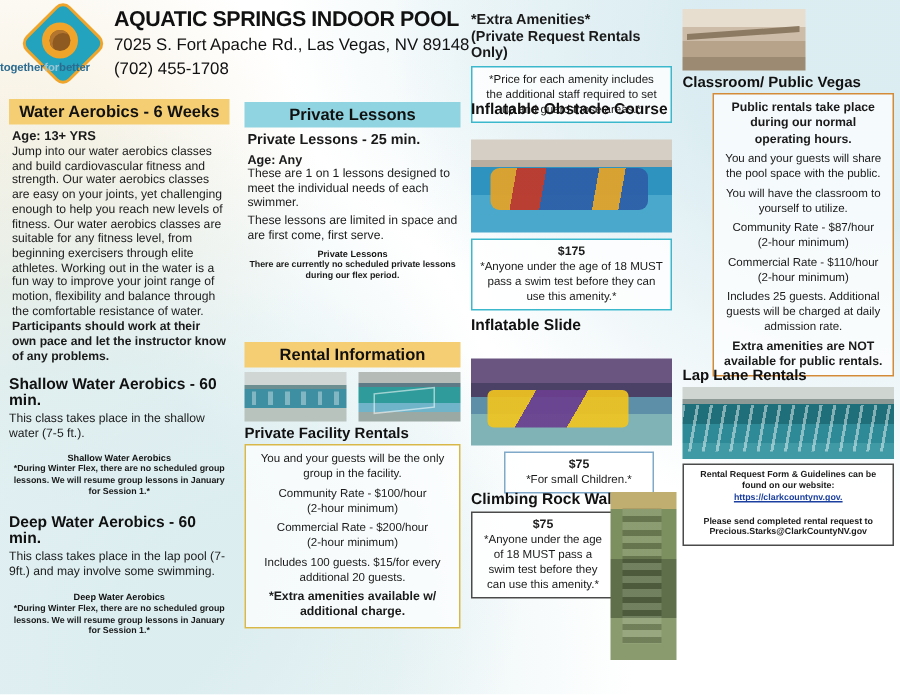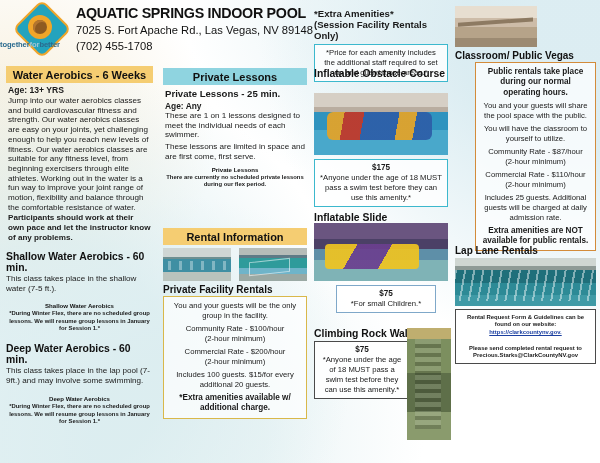--- a/index.html
+++ b/index.html
@@ -194,37 +194,37 @@
         <div class="p ctr amt-s" style="margin-top:-3px;">(2-hour minimum)</div>
         <div class="p ctr amt-s">Includes 100 guests. $15/for every additional 20 guests.</div>
         <div class="p ctr amt">*Extra amenities available w/ additional charge.</div>
       </div>
     </div>
   </div>
 
   <div class="col c3">
     <div style="position:absolute;left:3px;top:8px;width:134px;">
       <div style="font-size:9.6px;font-weight:bold;line-height:1.15;">*Extra Amenities*</div>
-      <div style="font-size:9.6px;font-weight:bold;line-height:1.15;">(Session Facility Rentals Only)</div>
+      <div style="font-size:9.6px;font-weight:bold;line-height:1.15;">(Private Request Rentals Only)</div>
       <div class="boxed-teal ctr" style="margin-top:3px;">
         <div class="amt-s">*Price for each amenity includes the additional staff required to set up and guard those areas.*</div>
       </div>
     </div>
 
     <div style="position:absolute;left:3px;top:68px;width:134px;">
       <div class="sec-h" style="margin:0 0 14px;">Inflatable Obstacle Course</div>
       <div class="photo ph-obst" style="width:134px;height:62px;"></div>
       <div class="boxed-teal ctr" style="margin-top:4px;">
         <div class="amt">$175</div>
         <div class="amt-s">*Anyone under the age of 18 MUST pass a swim test before they can use this amenity.*</div>
       </div>
     </div>
 
     <div style="position:absolute;left:3px;top:212px;width:134px;">
-      <div class="sec-h" style="margin:0 0 0;">Inflatable Slide</div>
+      <div class="sec-h" style="margin:0 0 16px;">Inflatable Slide</div>
       <div class="photo ph-slide" style="width:134px;height:58px;"></div>
       <div class="boxed-blue ctr" style="margin-top:4px;width:88px;margin-left:22px;">
         <div class="amt">$75</div>
         <div class="amt-s">*For small Children.*</div>
       </div>
     </div>
 
     <div style="position:absolute;left:3px;top:328px;width:137px;">
       <div class="sec-h" style="margin:0 0 2px;">Climbing Rock Wall</div>
       <div class="boxed-dark ctr" style="width:84px;">

